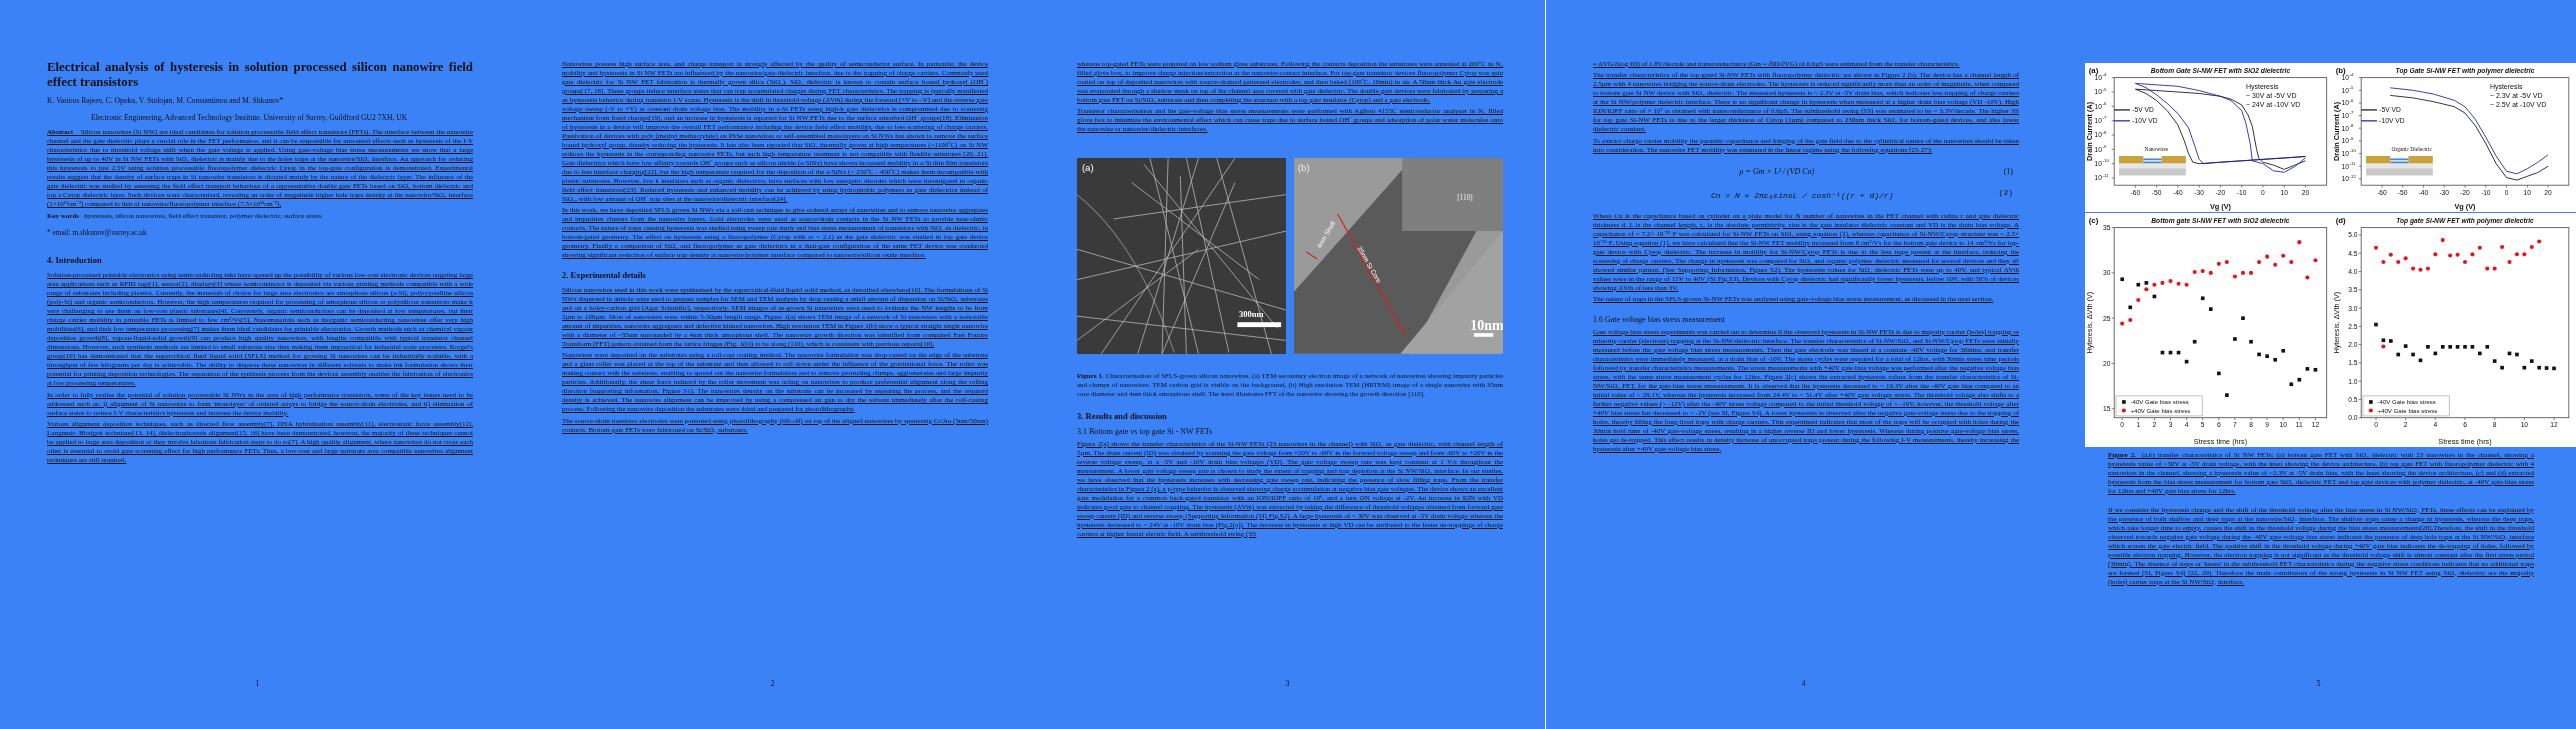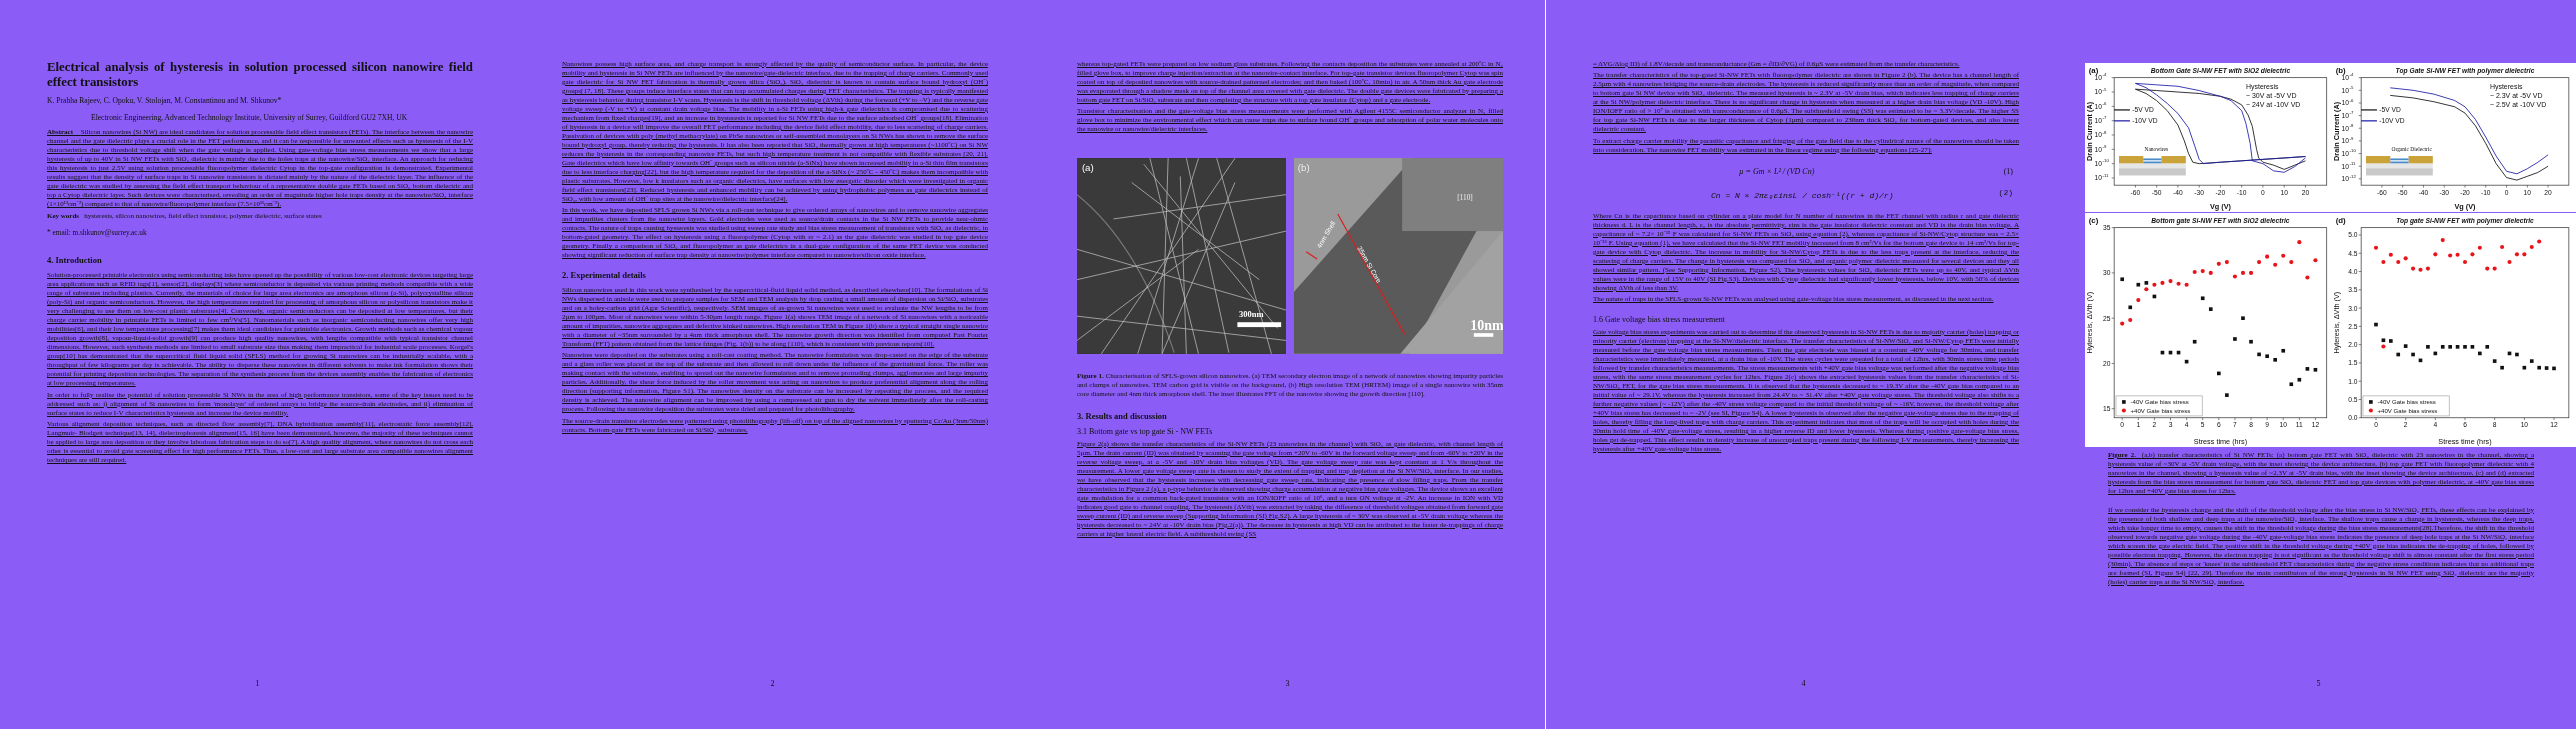--- a/index.html
+++ b/index.html
@@ -1,17 +1,17 @@
 <!DOCTYPE html>
 <html style="font-size:9.7px"><head>
 <meta charset="utf-8">
 <style>
   html, body { margin:0; padding:0; background:#ffffff; }
   body { width:2576px; height:729px; position:relative; overflow:hidden; font-family:"Liberation Serif", serif; color:#111; }
-  .page { position:absolute; top:0; width:515px; height:729px; background:#8b5cf6; }
+  .page { position:absolute; top:0; width:515px; height:729px; background:#3b82f6; }
   .col { position:absolute; left:47px; width:426px; top:60px; }
   .p { font-size:7px; line-height:9px; text-align:justify; margin:0 0 2.4px 0;text-decoration:underline; }
   .title { font-weight:bold; font-size:12.8px; line-height:14.6px; text-align:justify; text-align-last:left; margin:0 0 7.3px 0; }
   .authors { font-size:7.6px; line-height:9px; margin:0 0 2.4px 0; }
   .affil { font-size:7.6px; line-height:9px; margin:8px 0 6px 0;padding-left:44px; }
   .b { font-weight:bold; }
   .sec { font-weight:bold; font-size:8.5px; margin:9.7px 0 6px 0; }
   .subsec { font-size:8px; margin:4.9px 0 3.6px 0; }
   .pageno { position:absolute; top:679px; left:0; width:515px; text-align:center; font-size:8px; }
   .email { font-size:7.3px; margin:8.5px 0 18px 0; }
@@ -25,21 +25,21 @@
   .chart { position:absolute; background:#fff; }
   .chart svg { display:block; }
   .lbl { font-family:"Liberation Sans", sans-serif; }
 </style>
 </head>
 <body>
 
 <div class="page" style="left:0;">
   <div class="col" style="top:60px;">
     <div class="title">Electrical analysis of hysteresis in solution processed silicon nanowire field effect transistors</div>
-    <div class="authors">K. Prabha Rajeev, C. Opoku, V. Stolojan, M. Constantinou and M. Shkunov*</div>
+    <div class="authors">K. Various Rajeev, C. Opoku, V. Stolojan, M. Constantinou and M. Shkunov*</div>
     <div class="affil">Electronic Engineering, Advanced Technology Institute, University of Surrey, Guildford GU2 7XH, UK</div>
     <p class="p"><span class="b">Abstract</span>&nbsp;&nbsp;&nbsp;&nbsp;<span>Silicon nanowires (Si NW) are ideal candidates for solution processable field effect transistors (FETs). The interface between the nanowire channel and the gate dielectric plays a crucial role in the FET performance, and it can be responsible for unwanted effects such as hysteresis of the I-V characteristics due to threshold voltage shift when the gate voltage is applied. Using gate-voltage bias stress measurements we show that a large hysteresis of up to 40V in Si NW FETs with SiO₂ dielectric is mainly due to the holes traps at the nanowire/SiO₂ interface. An approach for reducing this hysteresis to just 2.5V using solution processable fluoropolymer dielectric Cytop in the top-gate configuration is demonstrated. Experimental results suggest that the density of surface traps in Si nanowire transistors is dictated mainly by the nature of the dielectric layer. The influence of the gate dielectric was studied by assessing the field effect transport behaviour of a representative double gate FETs based on SiO₂ bottom dielectric and top a Cytop dielectric layer. Such devices were characterised, revealing an order of magnitude higher hole traps density at the nanowire/SiO₂ interface (1×10¹³cm⁻²) compared to that of nanowire/fluoropolymer interface (7.5×10¹¹cm⁻²).</span></p>
     <div class="kw"><span class="b">Key words</span>&nbsp;&nbsp;&nbsp;<span>hysteresis, silicon nanowires, field effect transistor, polymer dielectric, surface states</span></div>
     <div class="email">* email:   m.shkunov@surrey.ac.uk</div>
     <div class="sec">4.   Introduction</div>
     <p class="p">Solution-processed printable electronics using semiconducting inks have opened up the possibility of various low-cost electronic devices targeting large area applications such as RFID tags[1], sensor[2], displays[3] where semiconductor is deposited via various printing methods compatible with a wide range of substrates including plastics. Currently, the materials of choice for large area electronics are amorphous silicon (a-Si), polycrystalline silicon (poly-Si) and organic semiconductors. However, the high temperatures required for processing of amorphous silicon or polysilicon transistors make it very challenging to use them on low-cost plastic substrates[4]. Conversely, organic semiconductors can be deposited at low temperatures, but their charge carrier mobility in printable FETs is limited to few cm²/Vs[5]. Nanomaterials such as inorganic semiconducting nanowires offer very high mobilities[6], and their low temperature processing[7] makes them ideal candidates for printable electronics. Growth methods such as chemical vapour deposition growth[8], vapour-liquid-solid growth[9] can produce high quality nanowires, with lengths compatible with typical transistor channel dimensions. However, such synthesis methods are limited to small substrate size thus making them impractical for industrial scale processes. Korgel's group[10] has demonstrated that the supercritical fluid liquid solid (SFLS) method for growing Si nanowires can be industrially scalable, with a throughput of few kilograms per day is achievable. The ability to disperse these nanowires in different solvents to make ink formulation shows their potential for printing deposition technologies. The separation of the synthesis process from the devices assembly enables the fabrication of electronics at low processing temperatures.</p>
     <p class="p">In order to fully realise the potential of solution processable Si NWs in the area of high performance transistors, some of the key issues need to be addressed such as: i) alignment of Si nanowires to form 'monolayer' of ordered arrays to bridge the source-drain electrodes, and ii) elimination of surface states to reduce I-V characteristics hysteresis and increase the device mobility.</p>
     <p class="p">Various alignment deposition techniques, such as directed flow assembly[7], DNA hybridisation assembly[11], electrostatic force assembly[12], Langmuir- Blodgett technique[13, 14], dielectrophoresis alignment[15, 16] have been demonstrated, however, the majority of these techniques cannot be applied to large area deposition or they involve laborious fabrication steps to do so[7]. A high quality alignment, where nanowires do not cross each other is essential to avoid gate screening effect for high performance FETs.  Thus, a low-cost and large substrate area compatible nanowires alignment techniques are still required.</p>
   </div>
   <div class="pageno">1</div>

